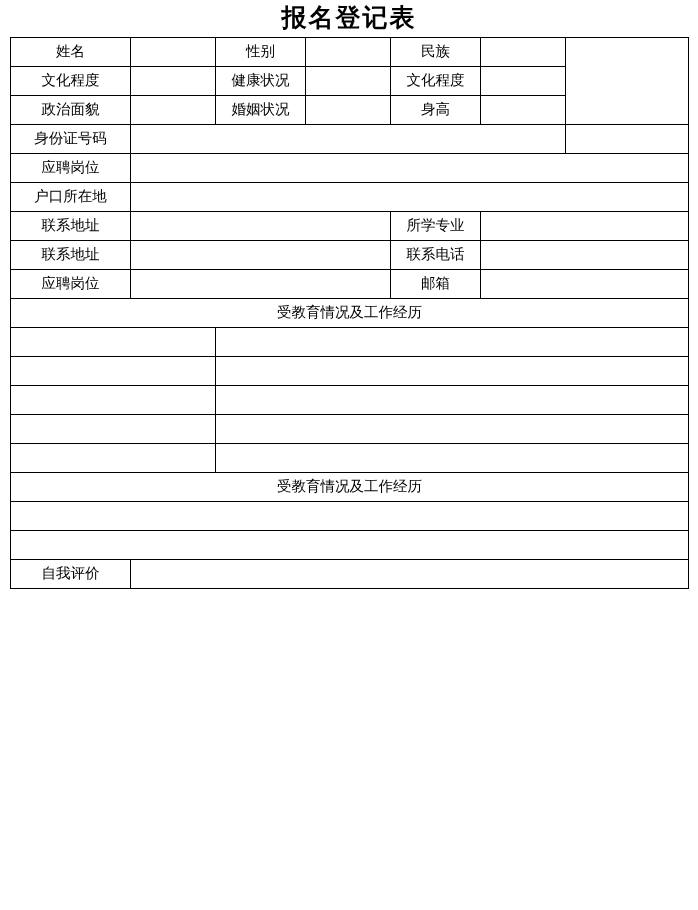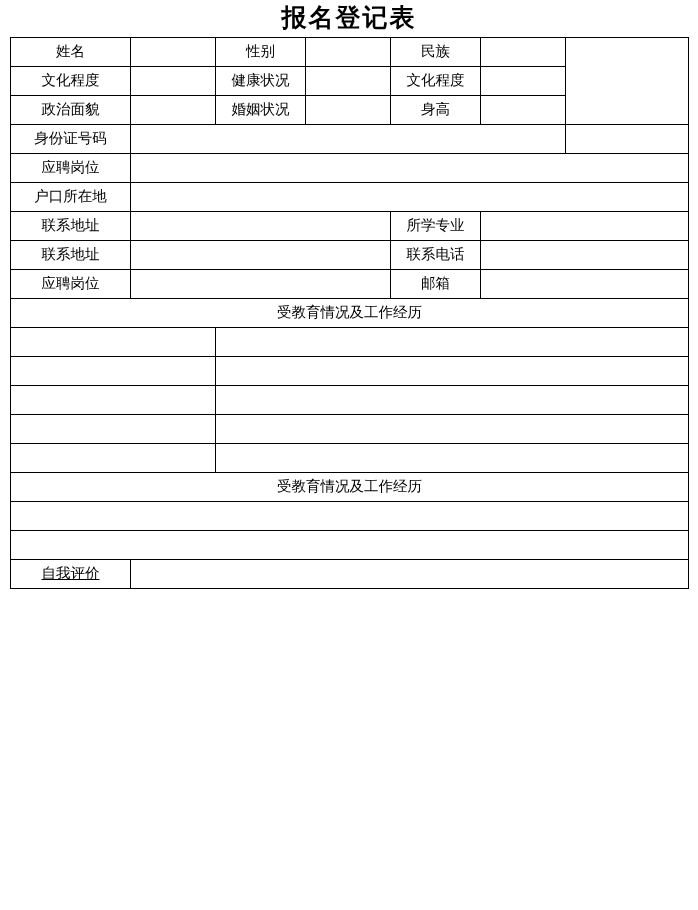--- a/index.html
+++ b/index.html
@@ -56,21 +56,20 @@
     text-align: center;
     font-size: 14.5px;
     height: 30px;
   }
   td.tall-row {
     height: 40px;
   }
   td.eval-label {
     text-align: center;
     vertical-align: middle;
-    text-decoration: underline;
   }
   td.eval-box {
     height: 88px;
   }
 </style>
 </head>
 <body>
 
 <div class="page">
 

